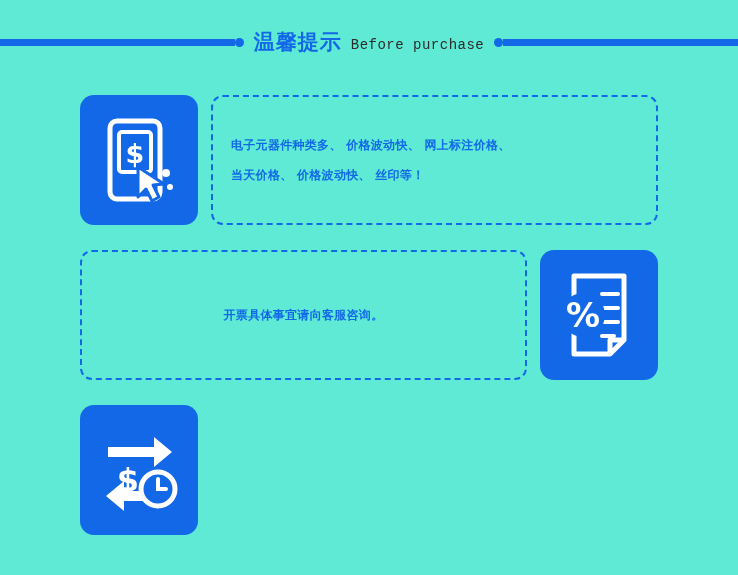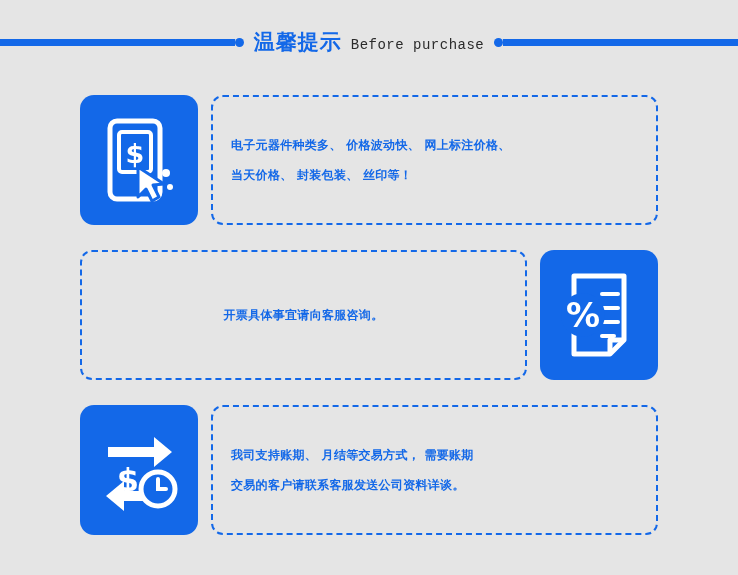--- a/index.html
+++ b/index.html
@@ -10,21 +10,21 @@
     width: 738px;
     height: 575px;
     background: #ffffff;
     font-family: "Liberation Sans", sans-serif;
     overflow: hidden;
   }
   .page {
     position: relative;
     width: 738px;
     height: 575px;
-    background: #e5e5e5;
+    background: #5eead4;
   }
 
   
   .header {
     position: absolute;
     left: 0;
     top: 22px;
     width: 738px;
     height: 40px;
     display: flex;
@@ -139,21 +139,21 @@
           <text x="35" y="48" font-size="27" font-weight="bold" fill="#ffffff" text-anchor="middle" font-family="DejaVu Sans, sans-serif">$</text>
           <path d="M38 52 L38 82 L46 74 L52 86 L59 82 L53 70 L64 69 Z" fill="#ffffff" stroke="#1368e8" stroke-width="3" stroke-linejoin="round"></path>
           <circle cx="66" cy="58" r="4" fill="#ffffff"></circle>
           <circle cx="70" cy="72" r="3" fill="#ffffff"></circle>
         </svg>
       </span>
     </div>
     <div class="text-box left-gap">
       <div class="para">
         <span class="ln">电子元器件种类多、 价格波动快、 网上标注价格、</span>
-        <span class="ln">当天价格、 封装包装、 丝印等！</span>
+        <span class="ln">当天价格、 价格波动快、 丝印等！</span>
       </div>
     </div>
   </div>
 
   <div class="row row-2">
     <div class="text-box right-gap">
       <div class="para center">
         <span class="ln">开票具体事宜请向客服咨询。</span>
       </div>
     </div>
@@ -178,21 +178,15 @@
       <span>
         <svg width="86" height="90" viewBox="0 0 86 90">
           <path d="M12 22 H58 V12 L76 27 L58 42 V32 H12 Z" fill="#ffffff"></path>
           <path d="M74 66 H28 V56 L10 71 L28 86 V76 H74 Z" fill="#ffffff"></path>
           <text x="32" y="66" font-size="32" font-weight="bold" fill="#ffffff" text-anchor="middle" font-family="DejaVu Sans, sans-serif">$</text>
           <circle cx="62" cy="64" r="17" fill="#1368e8" stroke="#ffffff" stroke-width="5"></circle>
           <path d="M62 54 V64 H70" fill="none" stroke="#ffffff" stroke-width="4" stroke-linecap="round"></path>
         </svg>
       </span>
     </div>
-    <div class="text-box left-gap">
-      <div class="para">
-        <span class="ln">我司支持账期、 月结等交易方式， 需要账期</span>
-        <span class="ln">交易的客户请联系客服发送公司资料详谈。</span>
-      </div>
-    </div>
   </div>
 
 </div>
 
 </body></html>

